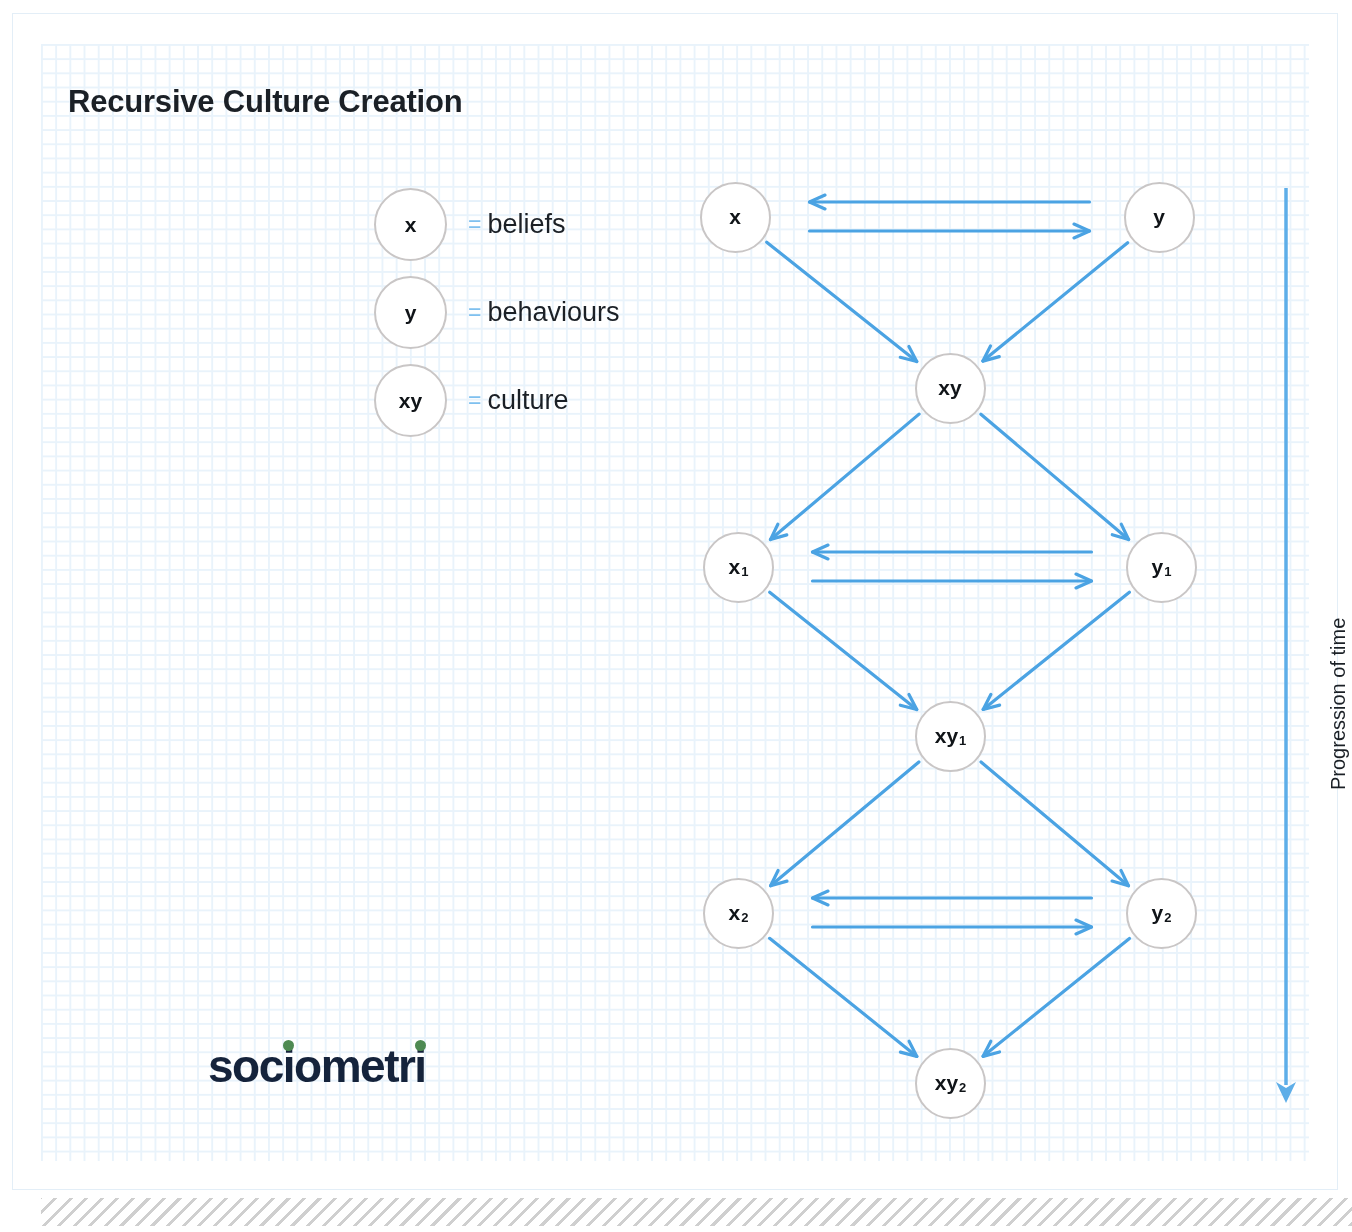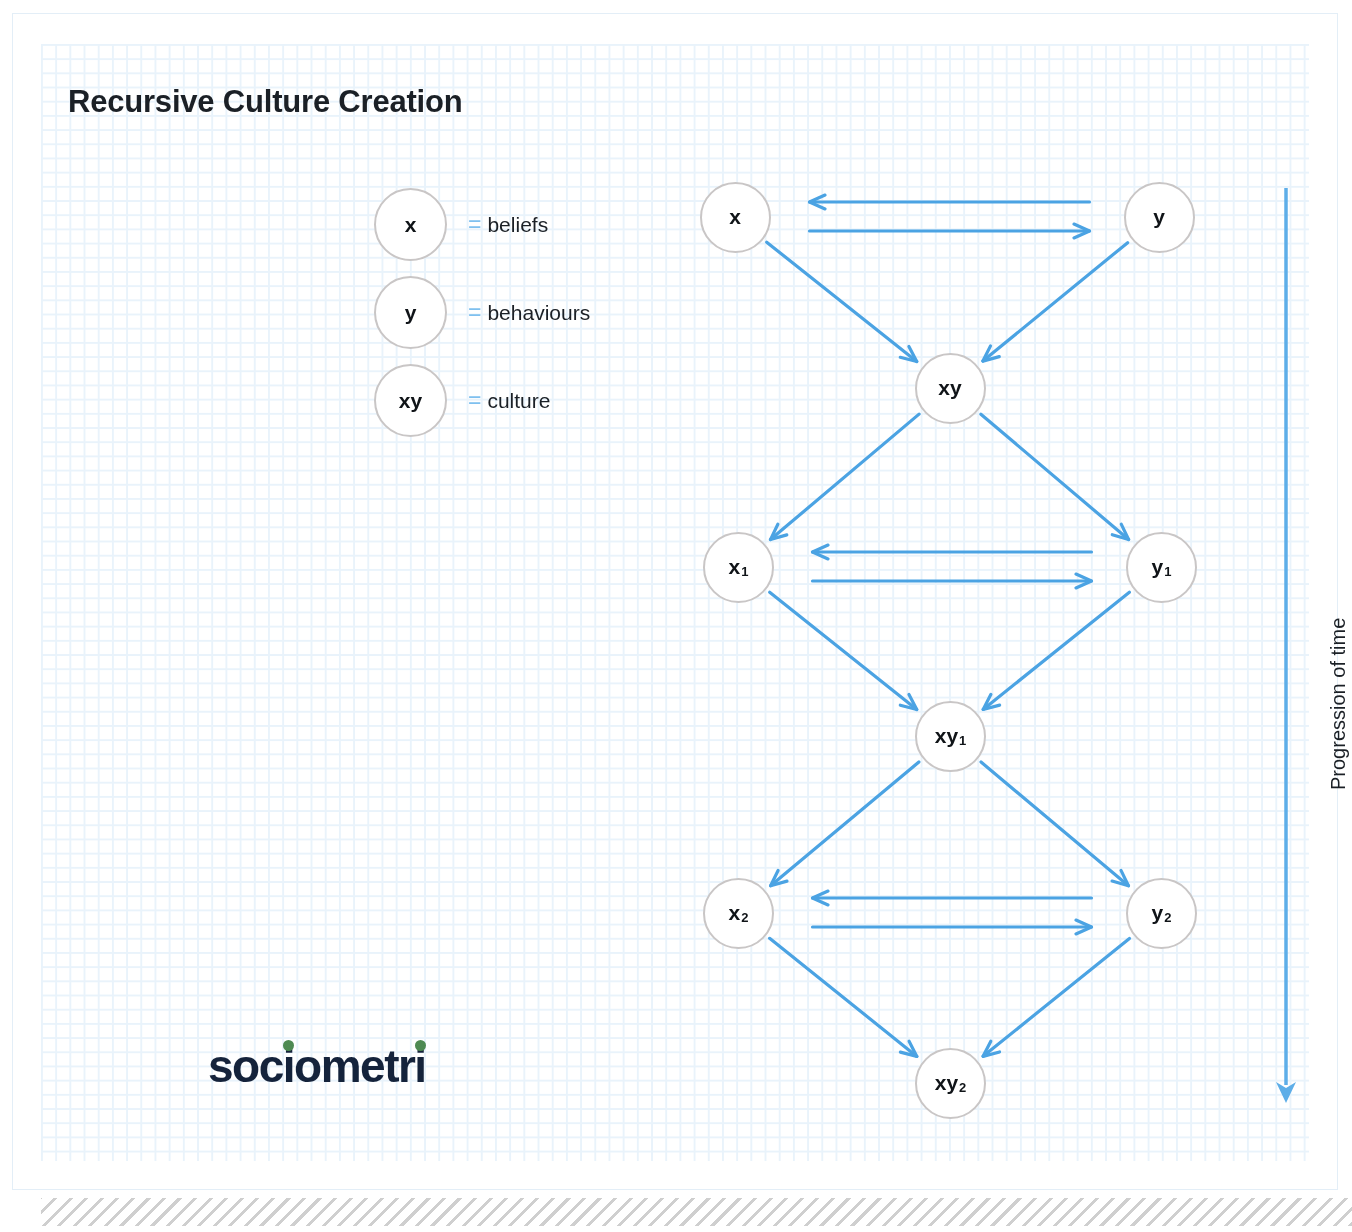--- a/index.html
+++ b/index.html
@@ -97,21 +97,21 @@
     flex: 0 0 auto;
   }
   .legend-eq {
     color: #7fc0ef;
     font-size: 23px;
     margin-left: 21px;
     margin-right: 6px;
     font-weight: 400;
   }
   .legend-label {
-    font-size: 21px;
+    font-size: 27px;
     color: #1b2026;
     white-space: nowrap;
   }
 
   
   .node {
     position: absolute;
     width: 71px;
     height: 71px;
     border-radius: 50%;

